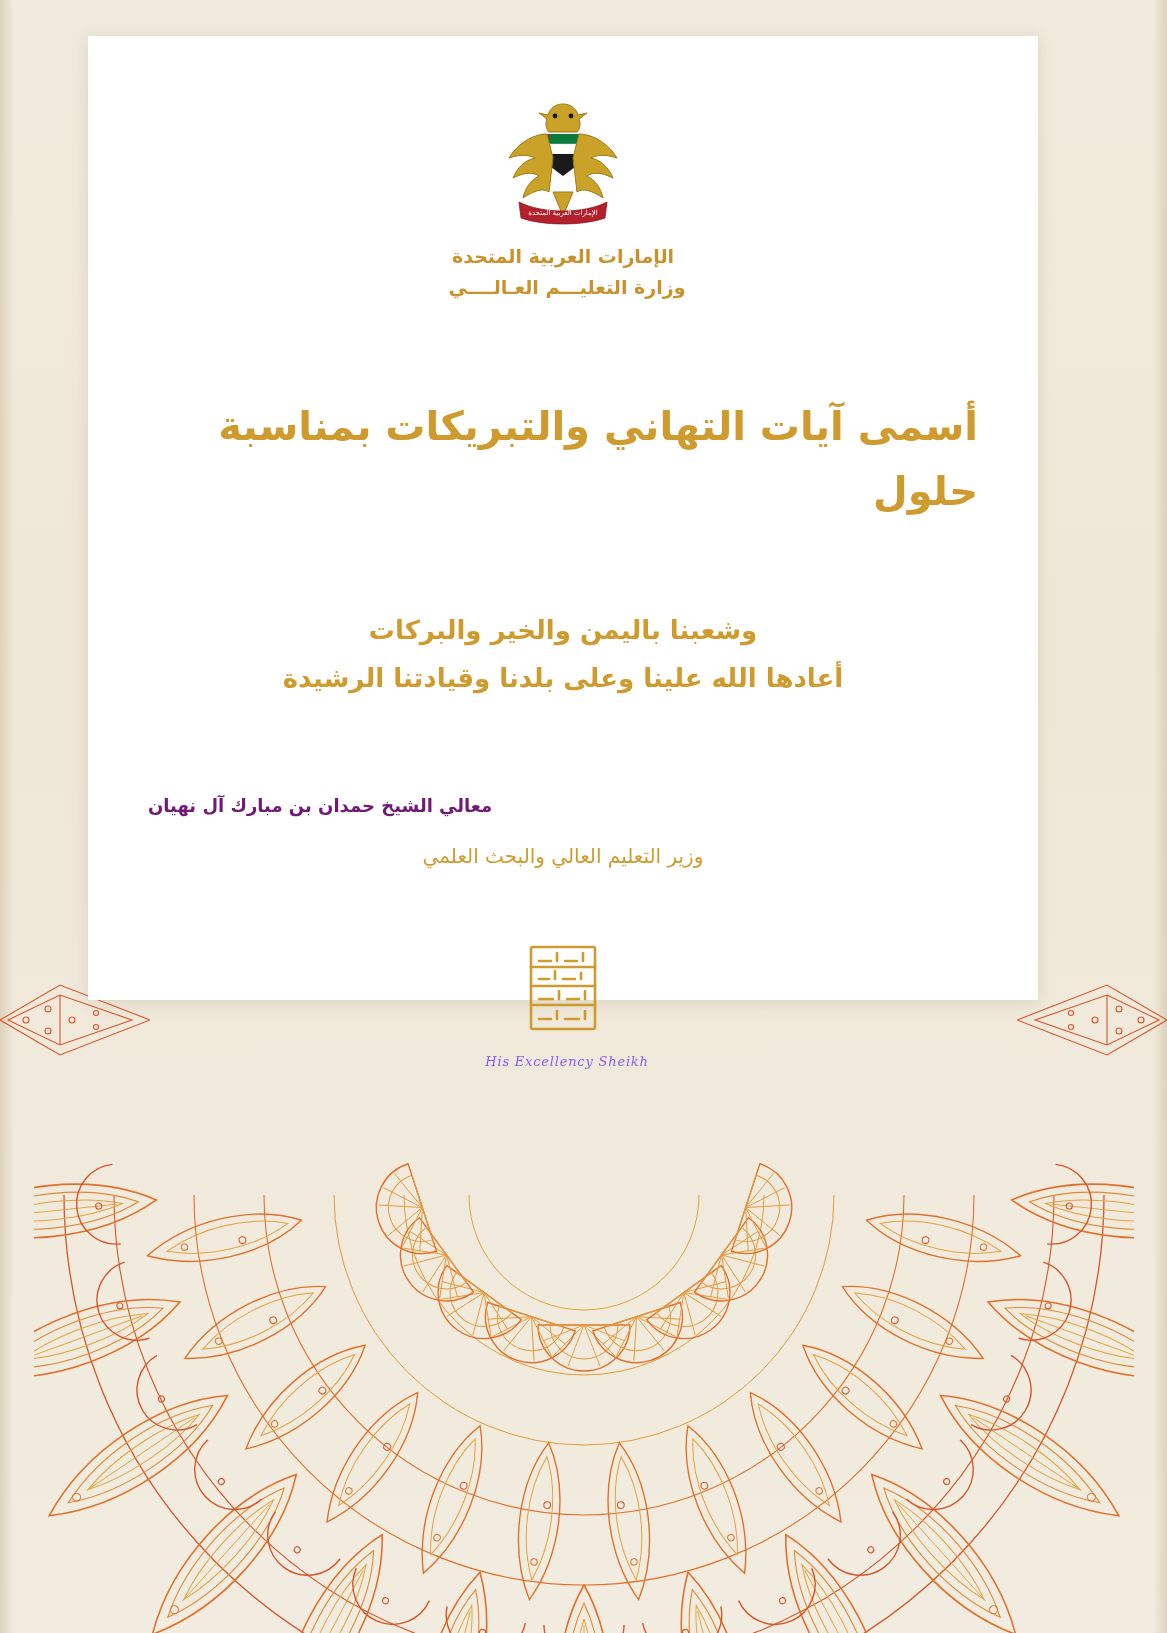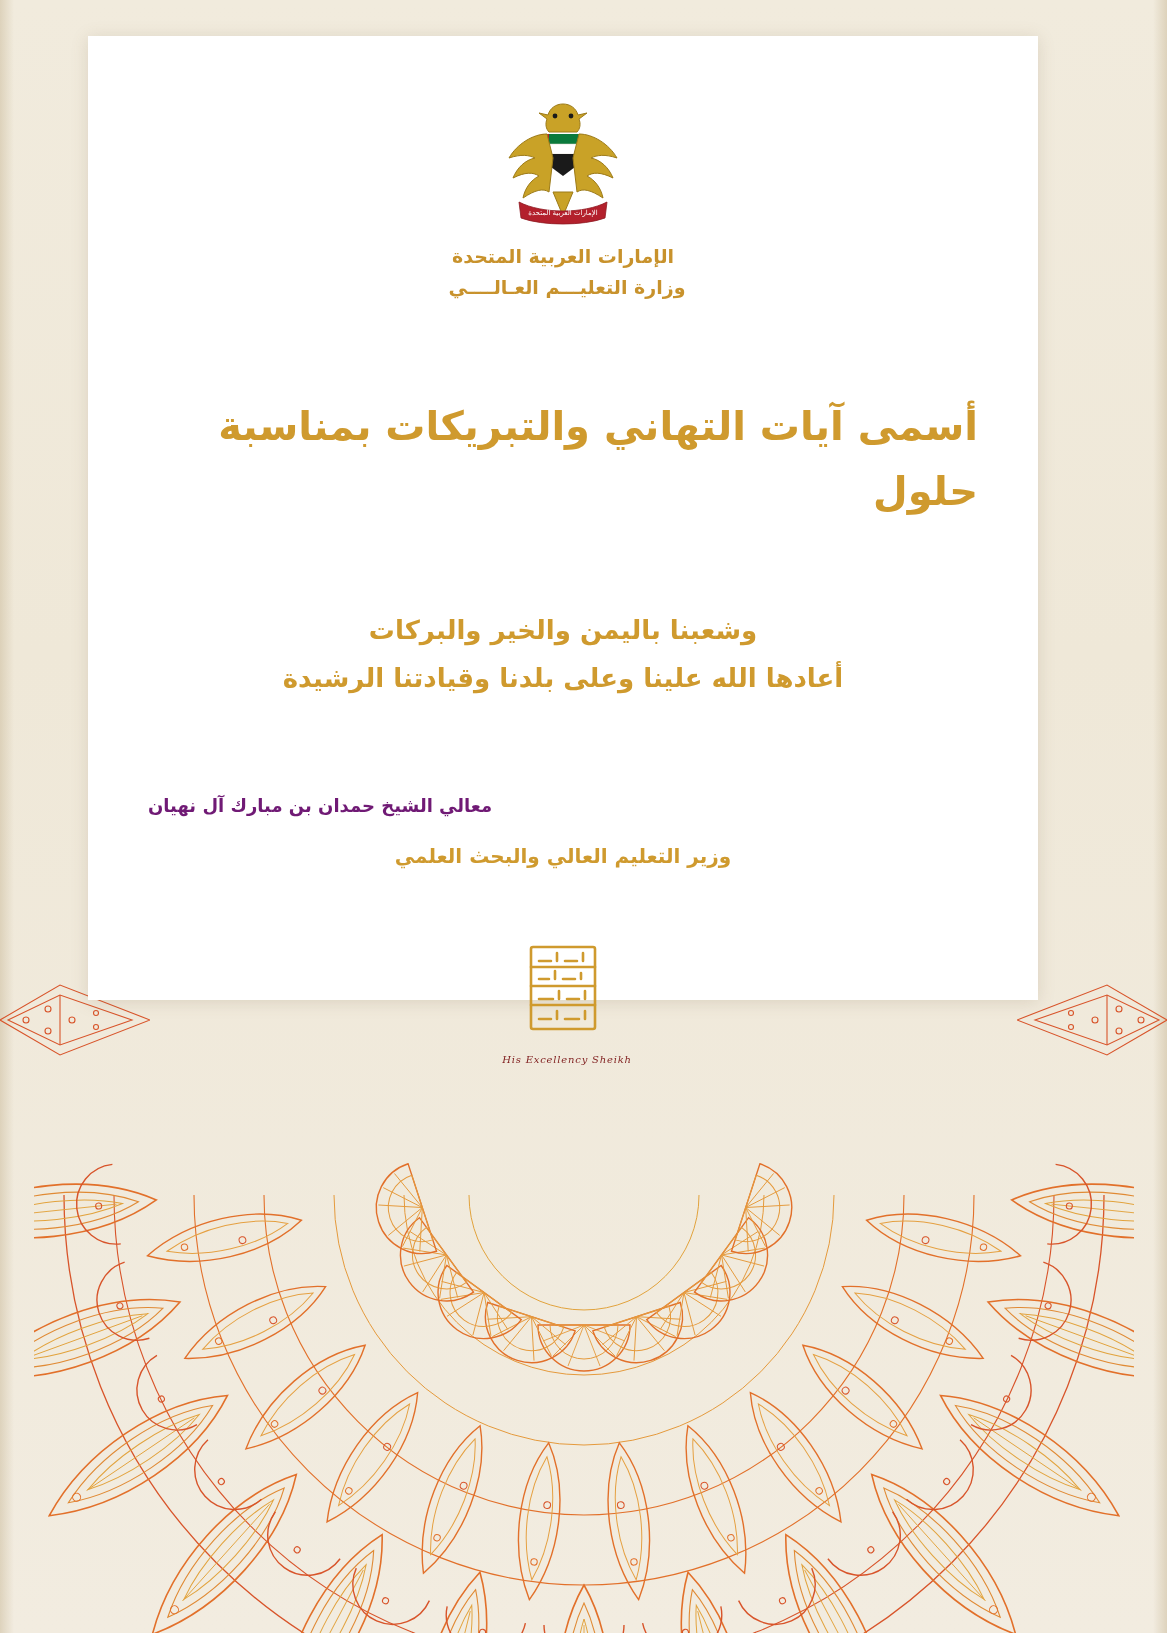--- a/index.html
+++ b/index.html
@@ -104,43 +104,43 @@
     font-weight: 700;
     line-height: 1.6;
   }
   .sig-title {
     position: absolute;
     left: 60px; right: 60px;
     top: 808px;
     text-align: center;
     color: #cf9a2e;
     font-size: 20px;
-    font-weight: 700;
+    font-weight: 400;
   }
 
   
   .monogram-wrap {
     position: absolute;
     left: 0; right: 0;
     top: 905px;
     display: flex;
     justify-content: center;
   }
   .monogram { width: 92px; height: 94px; }
 
   
   .eng-name {
     position: absolute;
     left: 0; right: 0;
     top: 1015px;
     text-align: center;
-    color: #7f1d1d;
+    color: #8b5cf6;
     font-family: "DejaVu Serif", serif;
     font-style: italic;
-    font-size: 10px;
+    font-size: 13px;
     line-height: 1.7;
     letter-spacing: .8px;
     direction: ltr;
     padding-left: 8px;
   }
 
   
   .mandala {
     position: absolute;
     left: 50%;

